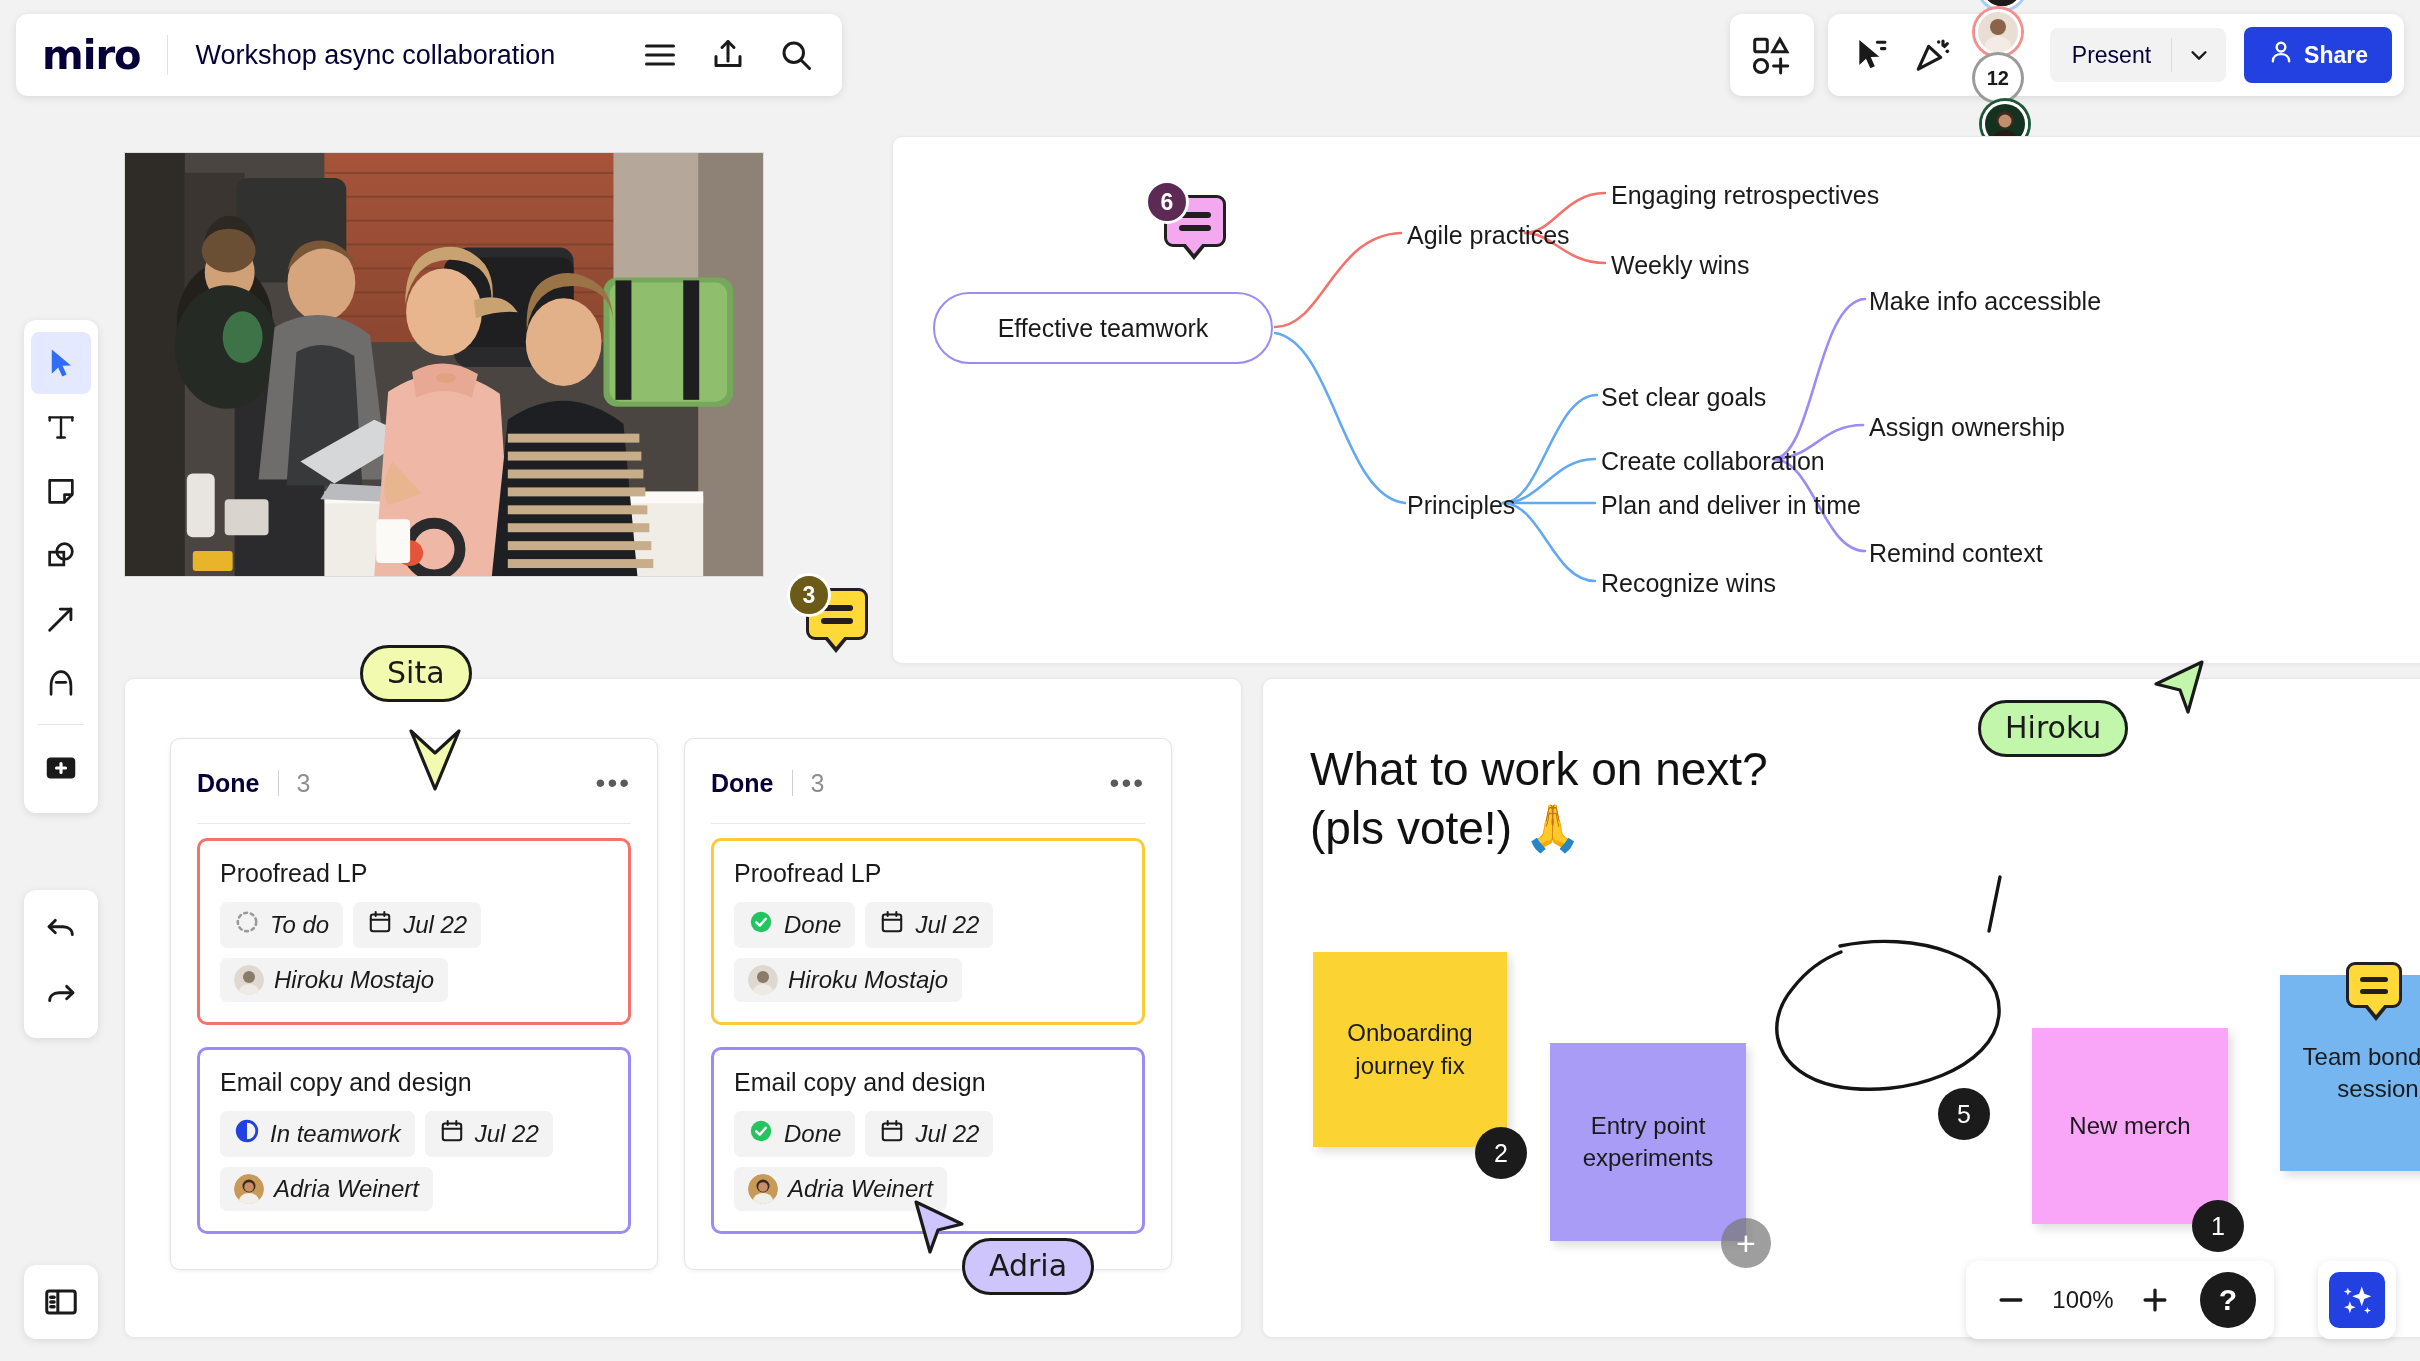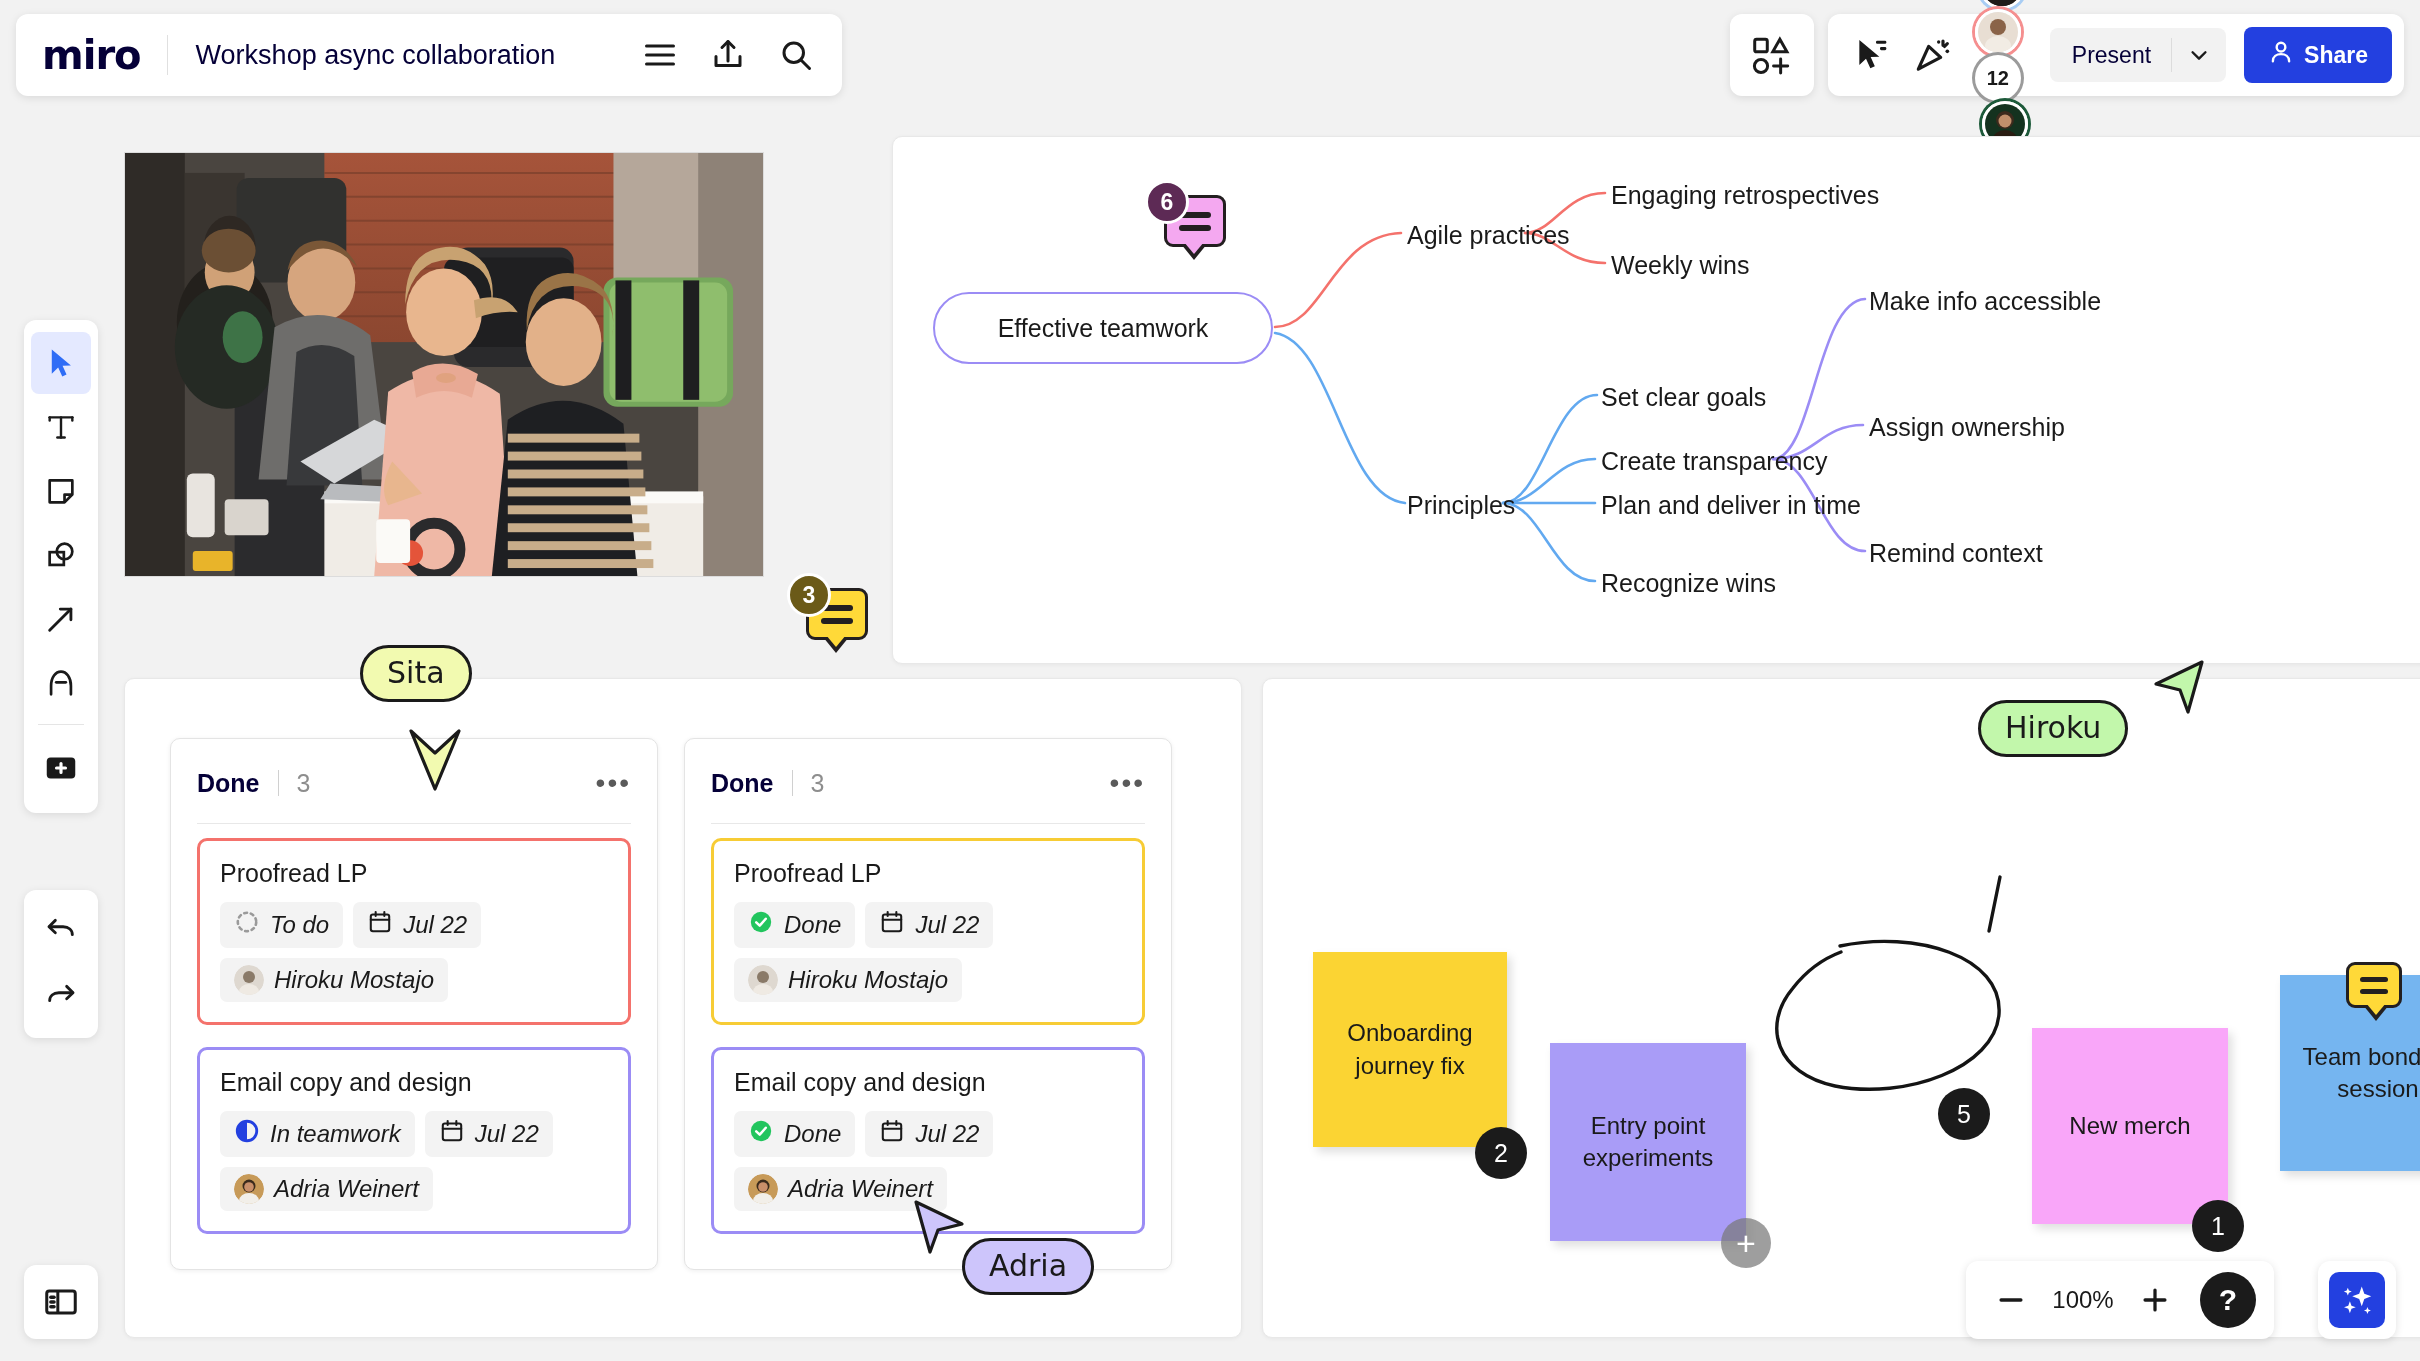--- a/index.html
+++ b/index.html
@@ -524,21 +524,21 @@
         <path d="M880 322 C 920 322, 928 288, 970 288" stroke="#9b8cf5"></path>
         <path d="M880 322 C 920 322, 930 414, 972 414" stroke="#9b8cf5"></path>
       </g>
     </svg>
     <div class="mm-root">Effective teamwork</div>
     <div class="mm-node" style="left:514px; top:84px;">Agile practices</div>
     <div class="mm-node" style="left:514px; top:354px;">Principles</div>
     <div class="mm-node" style="left:718px; top:44px;">Engaging retrospectives</div>
     <div class="mm-node" style="left:718px; top:114px;">Weekly wins</div>
     <div class="mm-node" style="left:708px; top:246px;">Set clear goals</div>
-    <div class="mm-node" style="left:708px; top:310px;">Create transparency</div>
+    <div class="mm-node" style="left:708px; top:310px;">Create collaboration</div>
     <div class="mm-node" style="left:708px; top:354px;">Plan and deliver in time</div>
     <div class="mm-node" style="left:708px; top:432px;">Recognize wins</div>
     <div class="mm-node" style="left:976px; top:150px;">Make info accessible</div>
     <div class="mm-node" style="left:976px; top:276px;">Assign ownership</div>
     <div class="mm-node" style="left:976px; top:402px;">Remind context</div>
   </div>
 
   <div class="cpin" style="left:1164px; top:195px;">
     <div class="bubble" style="background:#f4a8f0; --bub:#f4a8f0">
       <div class="cbar"></div>
@@ -715,20 +715,24 @@
               </svg>
           </span>
           <span>Adria Weinert</span>
         </div>
       </div>
     </div>
 
   </div>
 
   <div class="vote-frame"></div>
+  <div class="vote-title">
+    <div>What to work on next?</div>
+    <div>(pls vote!) 🙏</div>
+  </div>
 
   <div class="sticky" style="left:1313px; top:952px; width:194px; height:195px; background:#fbd433;">
     <span>Onboarding journey fix</span>
   </div>
   <div class="vote-badge" style="left:1475px; top:1127px;">2</div>
 
   <div class="sticky" style="left:1550px; top:1043px; width:196px; height:198px; background:#a99cf7;">
     <span>Entry point experiments</span>
   </div>
   <div class="plus-badge" style="left:1721px; top:1218px;">+</div>

